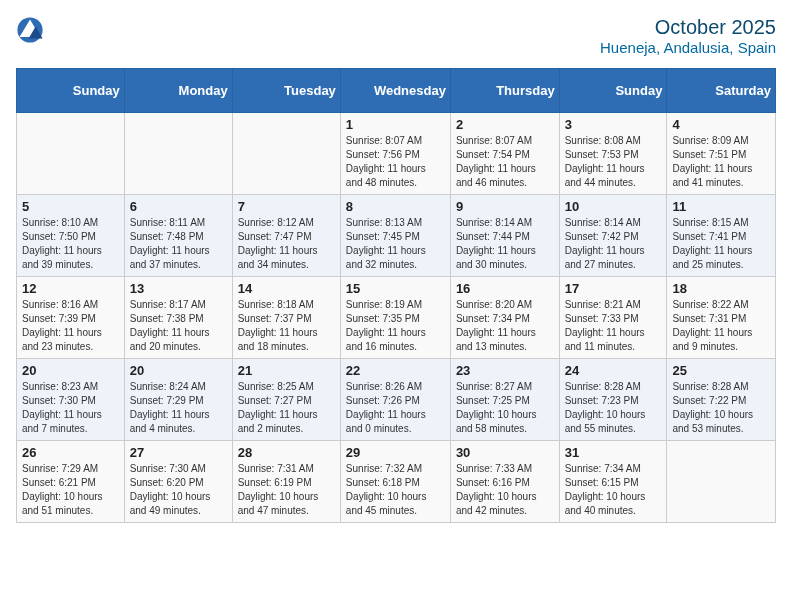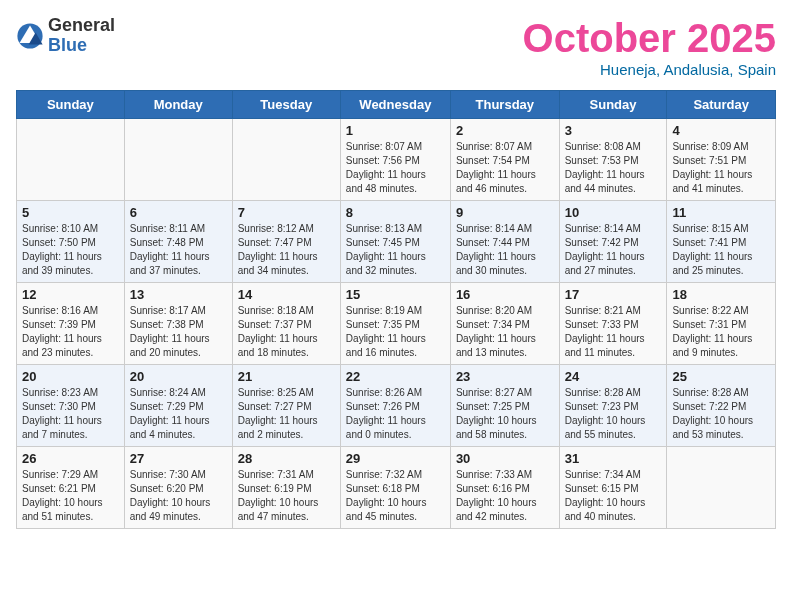--- a/index.html
+++ b/index.html
@@ -31,39 +31,39 @@
     .logo-text .blue { color: #2e6db4; }
     .logo-icon {
       width: 28px;
       height: 28px;
       margin-right: 4px;
     }
     .title-block {
       text-align: right;
     }
     .month-title {
-      font-size: 40px;
-      font-weight: bold;
-      color: #ec4899;
+      font-size: 20px;
+      font-weight: normal;
+      color: #0c4a6e;
     }
     .location {
       font-size: 15px;
       color: #0369a1;
     }
     .calendar {
       width: 100%;
       border-collapse: collapse;
       border: 1px solid #ccc;
     }
     .calendar th {
       background-color: #2e6db4;
       color: #fff;
       font-size: 13px;
-      padding: 6px 4px;
-      text-align: center;
+      padding: 14px 4px;
+      text-align: right;
       border: 1px solid #2563a0;
     }
     .calendar td {
       vertical-align: top;
       border: 1px solid #ccc;
       padding: 4px 5px;
       font-size: 10.5px;
       color: #222;
       width: 113px;
       min-height: 80px;
@@ -90,24 +90,20 @@
 </head>
 <body>
 
 <div class="header">
   <div class="logo">
     <svg class="logo-icon" viewBox="0 0 40 40">
       <circle cx="20" cy="20" r="18" fill="#2e6db4"></circle>
       <polygon points="20,5 35,30 5,30" fill="white"></polygon>
       <polygon points="28,15 38,32 18,32" fill="#1a4a8a"></polygon>
     </svg>
-    <div class="logo-text">
-      <span class="general">General</span>
-      <span class="blue">Blue</span>
-    </div>
   </div>
   <div class="title-block">
     <div class="month-title">October 2025</div>
     <div class="location">Hueneja, Andalusia, Spain</div>
   </div>
 </div>
 
 <table class="calendar">
   <thead>
     <tr>

